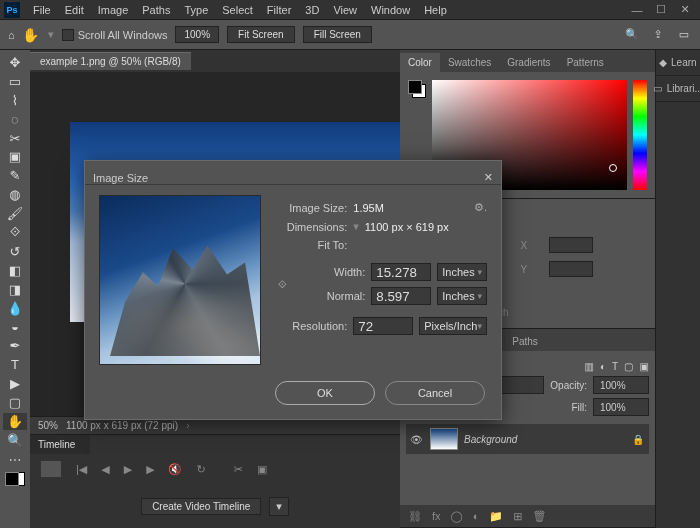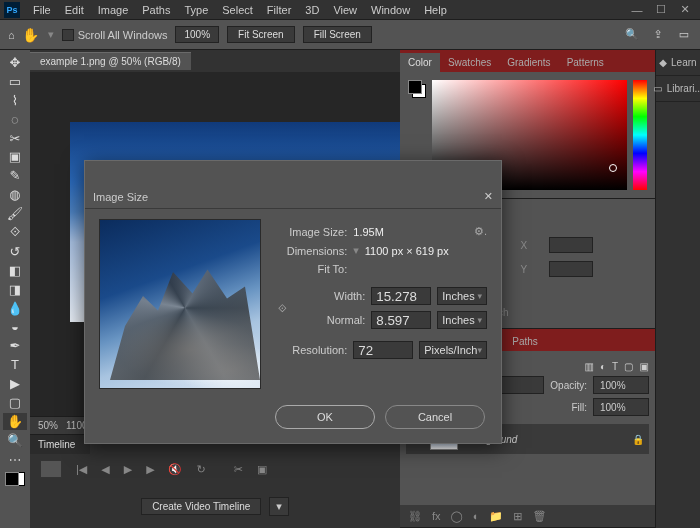--- a/index.html
+++ b/index.html
@@ -90,21 +90,21 @@
 
   
   .rightcol { width:255px; background:#323232; display:flex; flex-direction:column; }
   .collapsed-dock { width:45px; background:#323232; border-left:1px solid #1d1d1d;}
   .collapsed-dock .cd { height:26px; display:flex; align-items:center; justify-content:center; gap:4px;
     font-size:10px; color:#bbb; border-bottom:1px solid #222; padding:0 4px;}
 
   .panel {
     background:#535353; border-bottom:1px solid #1d1d1d;
   }
-  .panel-tabs { display:flex; gap:0; background:#7f1d1d; height:22px; align-items:flex-end;}
+  .panel-tabs { display:flex; gap:0; background:#404040; height:22px; align-items:flex-end;}
   .panel-tabs span { padding:4px 8px; font-size:10px; color:#aaa; }
   .panel-tabs span.active { background:#535353; color:#ddd;}
   .color-body { height:126px; padding:8px; display:flex; gap:6px; position:relative;}
   .csw { width:18px; height:18px; position:relative;}
   .csw .back{position:absolute;right:0;bottom:0;width:14px;height:14px;background:#fff;border:1px solid #000;}
   .csw .front{position:absolute;left:0;top:0;width:14px;height:14px;background:#000;border:1px solid #888;}
   .color-field {
     flex:1; height:110px; position:relative;
     background: linear-gradient(to bottom, rgba(0,0,0,0), #000),
                 linear-gradient(to right, #fff, #f00);
@@ -132,22 +132,22 @@
   .layer-item .nm{font-style:italic;}
   .layers-foot{ height:22px; background:#3a3a3a; display:flex; align-items:center; gap:10px; padding:0 8px; color:#888;}
 
   
   .dialog {
     position:absolute; left:84px; top:160px; width:418px;
     background:#535353; border:1px solid #6a6a6a; box-shadow:0 4px 20px rgba(0,0,0,0.6);
     z-index:100;
   }
   .dlg-title {
-    height:24px; display:flex; align-items:center; padding:0 8px;
-    background:#535353; border-bottom:1px solid #3a3a3a; justify-content:space-between;margin-top:24px;
+    height:24px; display:flex; align-items:flex-end; padding:0 8px;
+    background:#535353; border-bottom:1px solid #3a3a3a; justify-content:space-between;
   }
   .dlg-title .x{ cursor:default; color:#ccc;}
   .dlg-body { display:flex; gap:14px; padding:10px 14px 6px;}
   .dlg-preview {
     width:170px; height:170px; background:#262626; border:1px solid #2a2a2a;
     position:relative; overflow:hidden;
   }
   .dlg-preview .mtn{
     position:absolute; inset:0;
     background:

